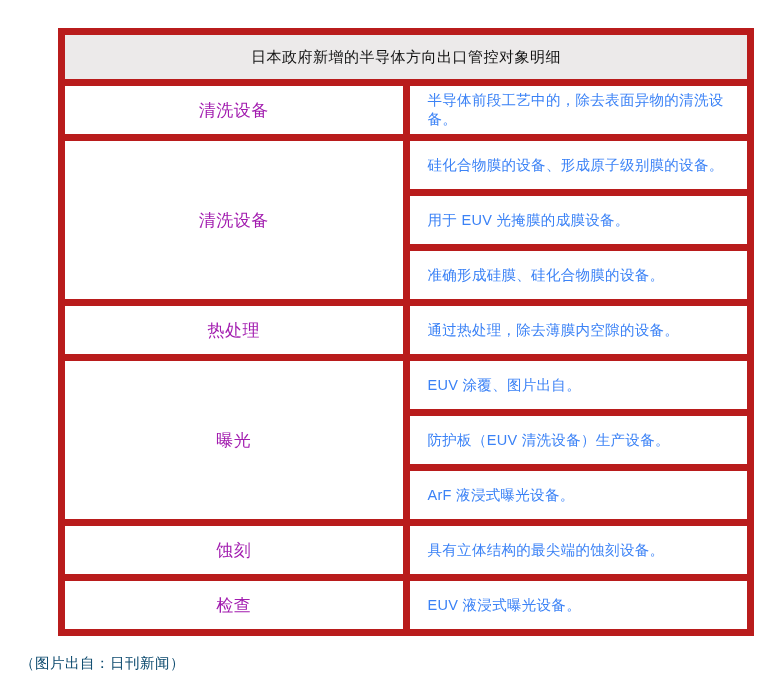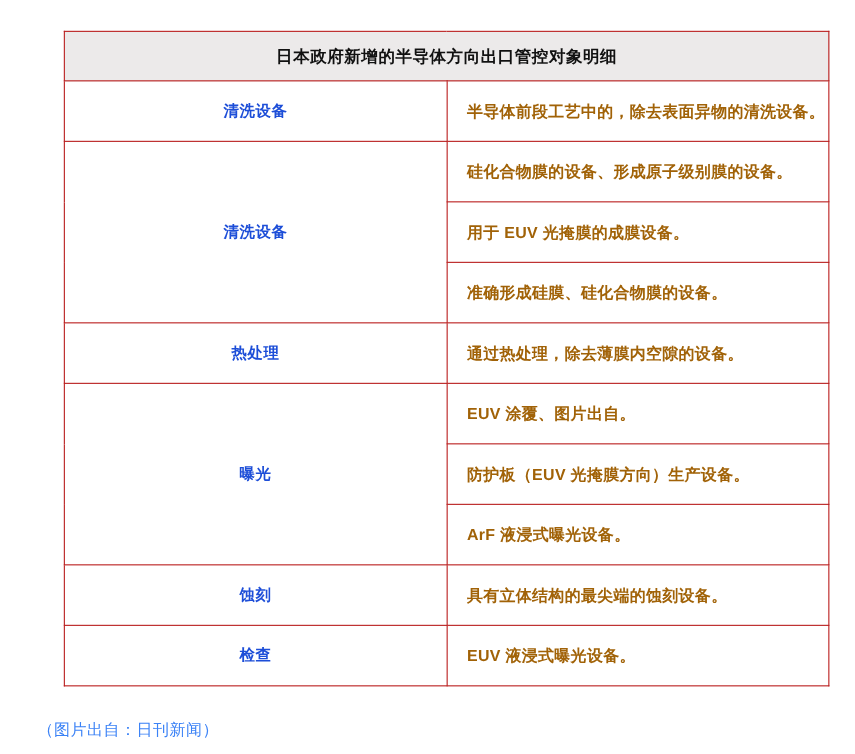--- a/index.html
+++ b/index.html
@@ -28,56 +28,56 @@
     top: 28px;
     width: 696px;
   }
   table.data-table {
     border-collapse: collapse;
     width: 696px;
     table-layout: fixed;
   }
   table.data-table td,
   table.data-table th {
-    border: 1px solid #b91c1c;
+    border: 7px solid #b91c1c;
     vertical-align: middle;
-    font-weight: bold;
+    font-weight: normal;
   }
   .title-cell {
     background: #eceaea;
     text-align: center;
     font-size: 15px;
     font-weight: bold;
     color: #111111;
     height: 42px;
     letter-spacing: 0.5px;
   }
   .cat-cell {
     width: 110px;
     text-align: center;
-    font-size: 14px;
-    color: #1d4ed8;
+    font-size: 17px;
+    color: #a21caf;
     padding: 0 8px;
     letter-spacing: 0.5px;
   }
   .desc-cell {
     font-size: 14.5px;
-    color: #a16207;
+    color: #3b82f6;
     padding: 0 0 0 18px;
     letter-spacing: 0.3px;
   }
   .row-h {
     height: 55px;
   }
   .caption {
     position: absolute;
-    left: 34px;
+    left: 20px;
     top: 654px;
     font-size: 14.5px;
-    color: #3b82f6;
+    color: #0c4a6e;
     letter-spacing: 0.5px;
   }
 </style>
 </head>
 <body>
 
 <div class="page">
 
   <div class="table-wrap">
     <table class="data-table">
@@ -105,21 +105,21 @@
         <tr class="row-h">
           <td class="cat-cell" rowspan="1">热处理</td>
           <td class="desc-cell">通过热处理，除去薄膜内空隙的设备。</td>
         </tr>
 
         <tr class="row-h">
           <td class="cat-cell" rowspan="3">曝光</td>
           <td class="desc-cell">EUV 涂覆、图片出自。</td>
         </tr>
         <tr class="row-h">
-          <td class="desc-cell">防护板（EUV 光掩膜方向）生产设备。</td>
+          <td class="desc-cell">防护板（EUV 清洗设备）生产设备。</td>
         </tr>
         <tr class="row-h">
           <td class="desc-cell">ArF 液浸式曝光设备。</td>
         </tr>
 
         <tr class="row-h">
           <td class="cat-cell" rowspan="1">蚀刻</td>
           <td class="desc-cell">具有立体结构的最尖端的蚀刻设备。</td>
         </tr>
 

